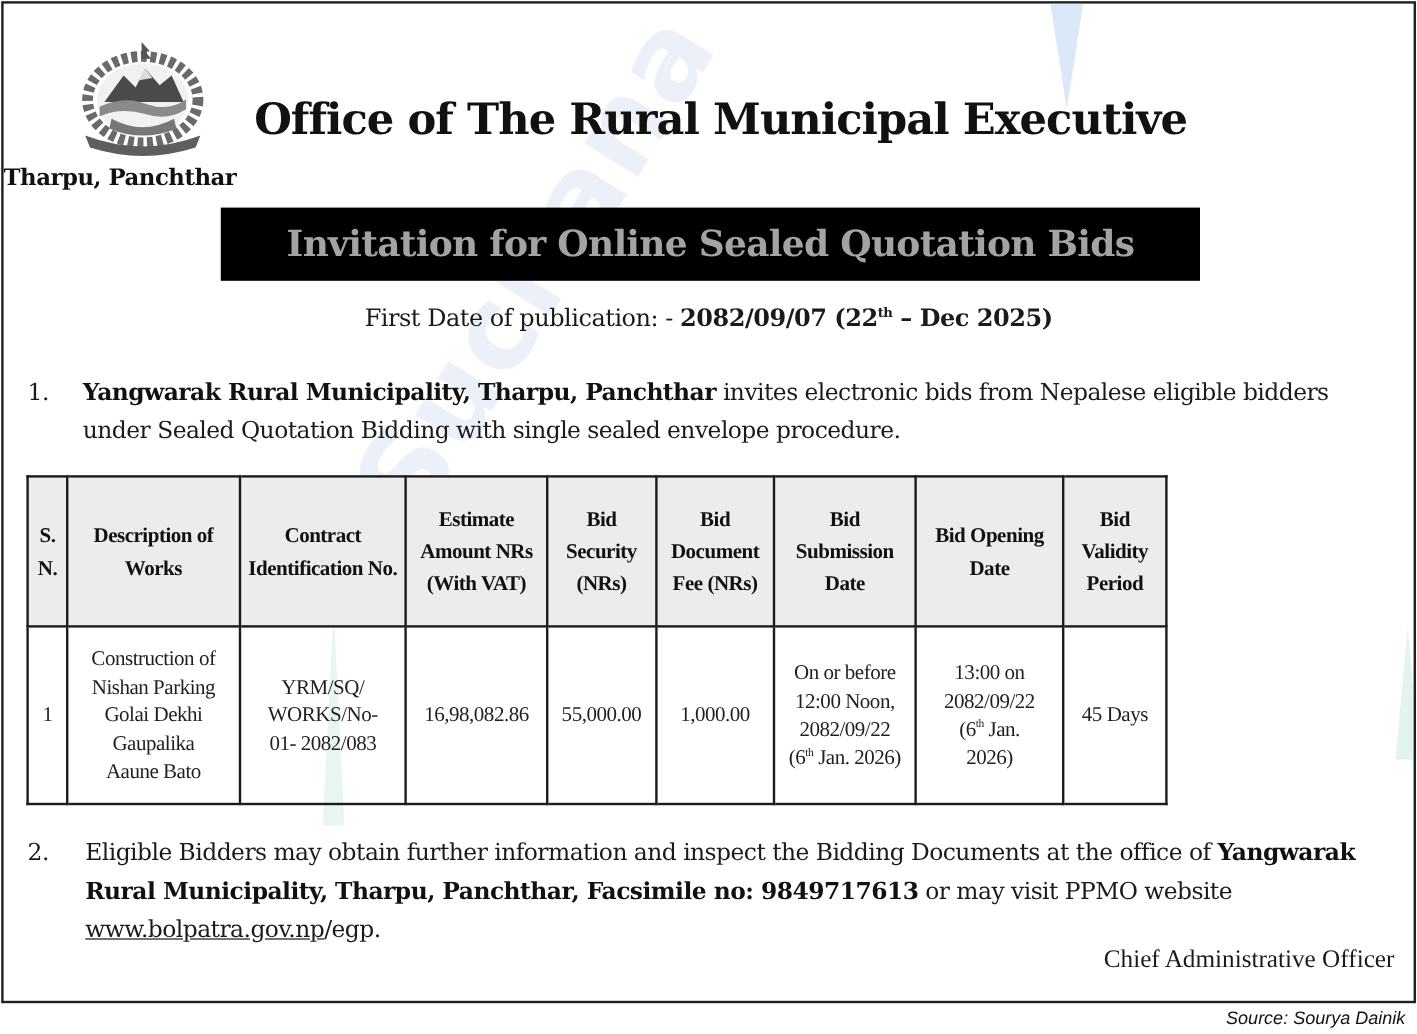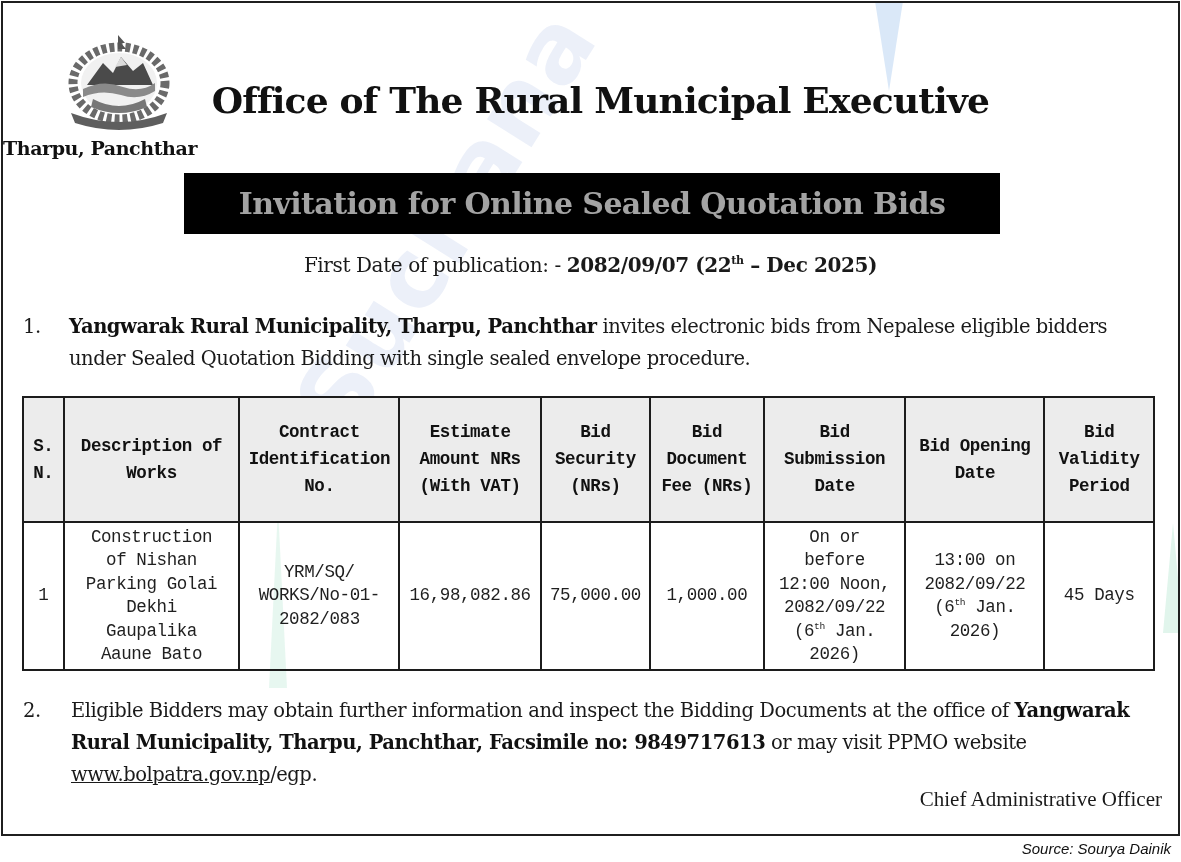--- a/index.html
+++ b/index.html
@@ -66,22 +66,22 @@
     }
     .para .num { position: absolute; left: 0; top: 0; }
     .para .txt { margin-left: 46px; display: block; }
     .para b { font-weight: bold; color: #111; }
     .para.p1 { top: 308px; }
     .para.p2 { top: 692px; }
     .para.p2 .txt { margin-left: 48px; }
     .link { text-decoration: underline; }
 
     table.bids {
-      position: absolute; left: 19px; top: 393px; width: 1133px; border-collapse: collapse;
-      font-family: Liberation Mono, monospace; font-size: 17.5px; letter-spacing: -0.4px;
+      position: absolute; left: 19px; top: 393px; width: 951px; border-collapse: collapse;
+      font-family: Liberation Serif, serif; font-size: 17.5px; letter-spacing: -0.4px;
     }
     table.bids th, table.bids td { border: 2px solid #1c1c1c; text-align: center; vertical-align: middle; }
     table.bids th {
       background: #ececec; font-weight: bold; height: 125px; line-height: 27px; color: #111;
       padding: 0 4px;
     }
     table.bids td { height: 148px; line-height: 23.5px; color: #1f1f1f; padding: 0 4px; }
 
     .signature {
       position: absolute; right: 16px; top: 784px; font-family: "Liberation Serif", serif;
@@ -159,21 +159,21 @@
         <th>Bid Opening Date</th>
         <th>Bid Validity Period</th>
       </tr>
     </thead>
     <tbody>
       <tr>
         <td>1</td>
         <td style="padding:0 14px;">Construction of Nishan Parking Golai Dekhi Gaupalika Aaune Bato</td>
         <td style="padding:0 14px;">YRM/SQ/ WORKS/No-01- 2082/083</td>
         <td>16,98,082.86</td>
-        <td>75,000.00</td>
+        <td>55,000.00</td>
         <td>1,000.00</td>
         <td style="padding:0 10px;">
           <span>On or before 12:00 Noon, 2082/09/22 (6</span><sup>th</sup><span> Jan. 2026)</span>
         </td>
         <td style="padding:0 18px;border-radius:18px;">
           <span>13:00 on 2082/09/22 (6</span><sup>th</sup><span> Jan. 2026)</span>
         </td>
         <td>45 Days</td>
       </tr>
     </tbody>

